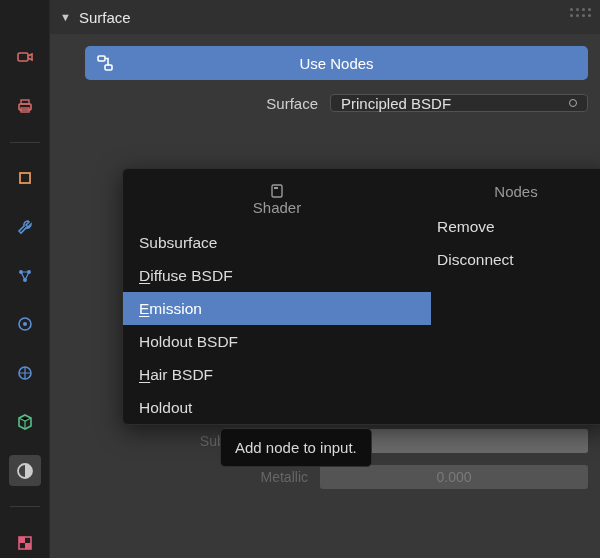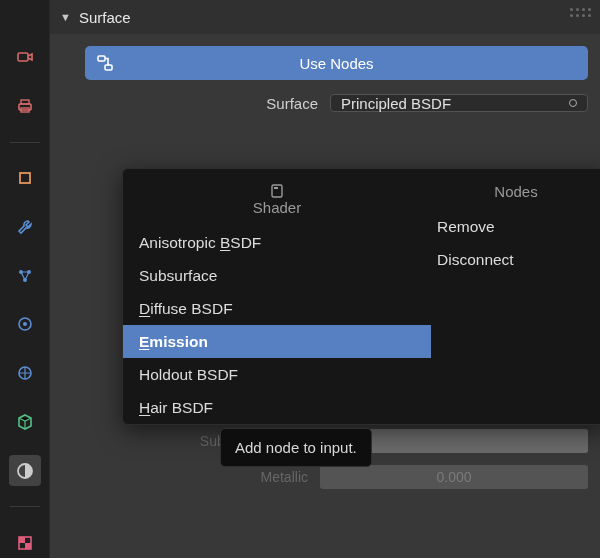--- a/index.html
+++ b/index.html
@@ -125,21 +125,21 @@
   .popup .heading.h2 { padding-left: 6px; justify-content: center; }
 
   .popup .item {
     padding: 8px 14px 8px 16px;
     line-height: 1.1;
     cursor: default;
   }
   .popup .col1 .item { }
   .popup .col2 .item { padding-left: 6px; text-align: left; }
   .popup .item.sel {
-    background: #5680c2; color: #fff; font-weight: bold;
+    background: #5680c2; color: #fff;
   }
 
   .tooltip {
     position: absolute;
     left: 170px; top: 428px;
     background: #0e0e0e;
     border: 1px solid #2f2f2f;
     border-radius: 5px;
     padding: 10px 14px;
     color: #d8d8d8;
@@ -320,26 +320,26 @@
       <div class="cols">
         <div class="col1">
           <div class="heading">
             <svg width="16" height="16" viewBox="0 0 16 16">
                 <rect x="3" y="2" width="10" height="12" rx="1.5" fill="none" stroke="#9a9a9a" stroke-width="1.4"></rect>
                 <rect x="5" y="4" width="4" height="2" fill="#9a9a9a"></rect>
               </svg>
             <span>Shader</span>
           </div>
           <div id="col1-items">
-              <div class="item">Anisotropic <span class="und">B</span>SDF</div>
               <div class="item">Subsurface</div>
               <div class="item"><span class="und">D</span>iffuse BSDF</div>
               <div class="item sel"><span class="und">E</span>mission</div>
               <div class="item">Holdout BSDF</div>
               <div class="item"><span class="und">H</span>air BSDF</div>
+              <div class="item">Holdout</div>
             </div>
         </div>
         <div class="col2">
           <div class="heading h2">
             <span>Nodes</span>
           </div>
           <div id="col2-items">
               <div class="item">Remove</div>
               <div class="item">Disconnect</div>
             </div>

